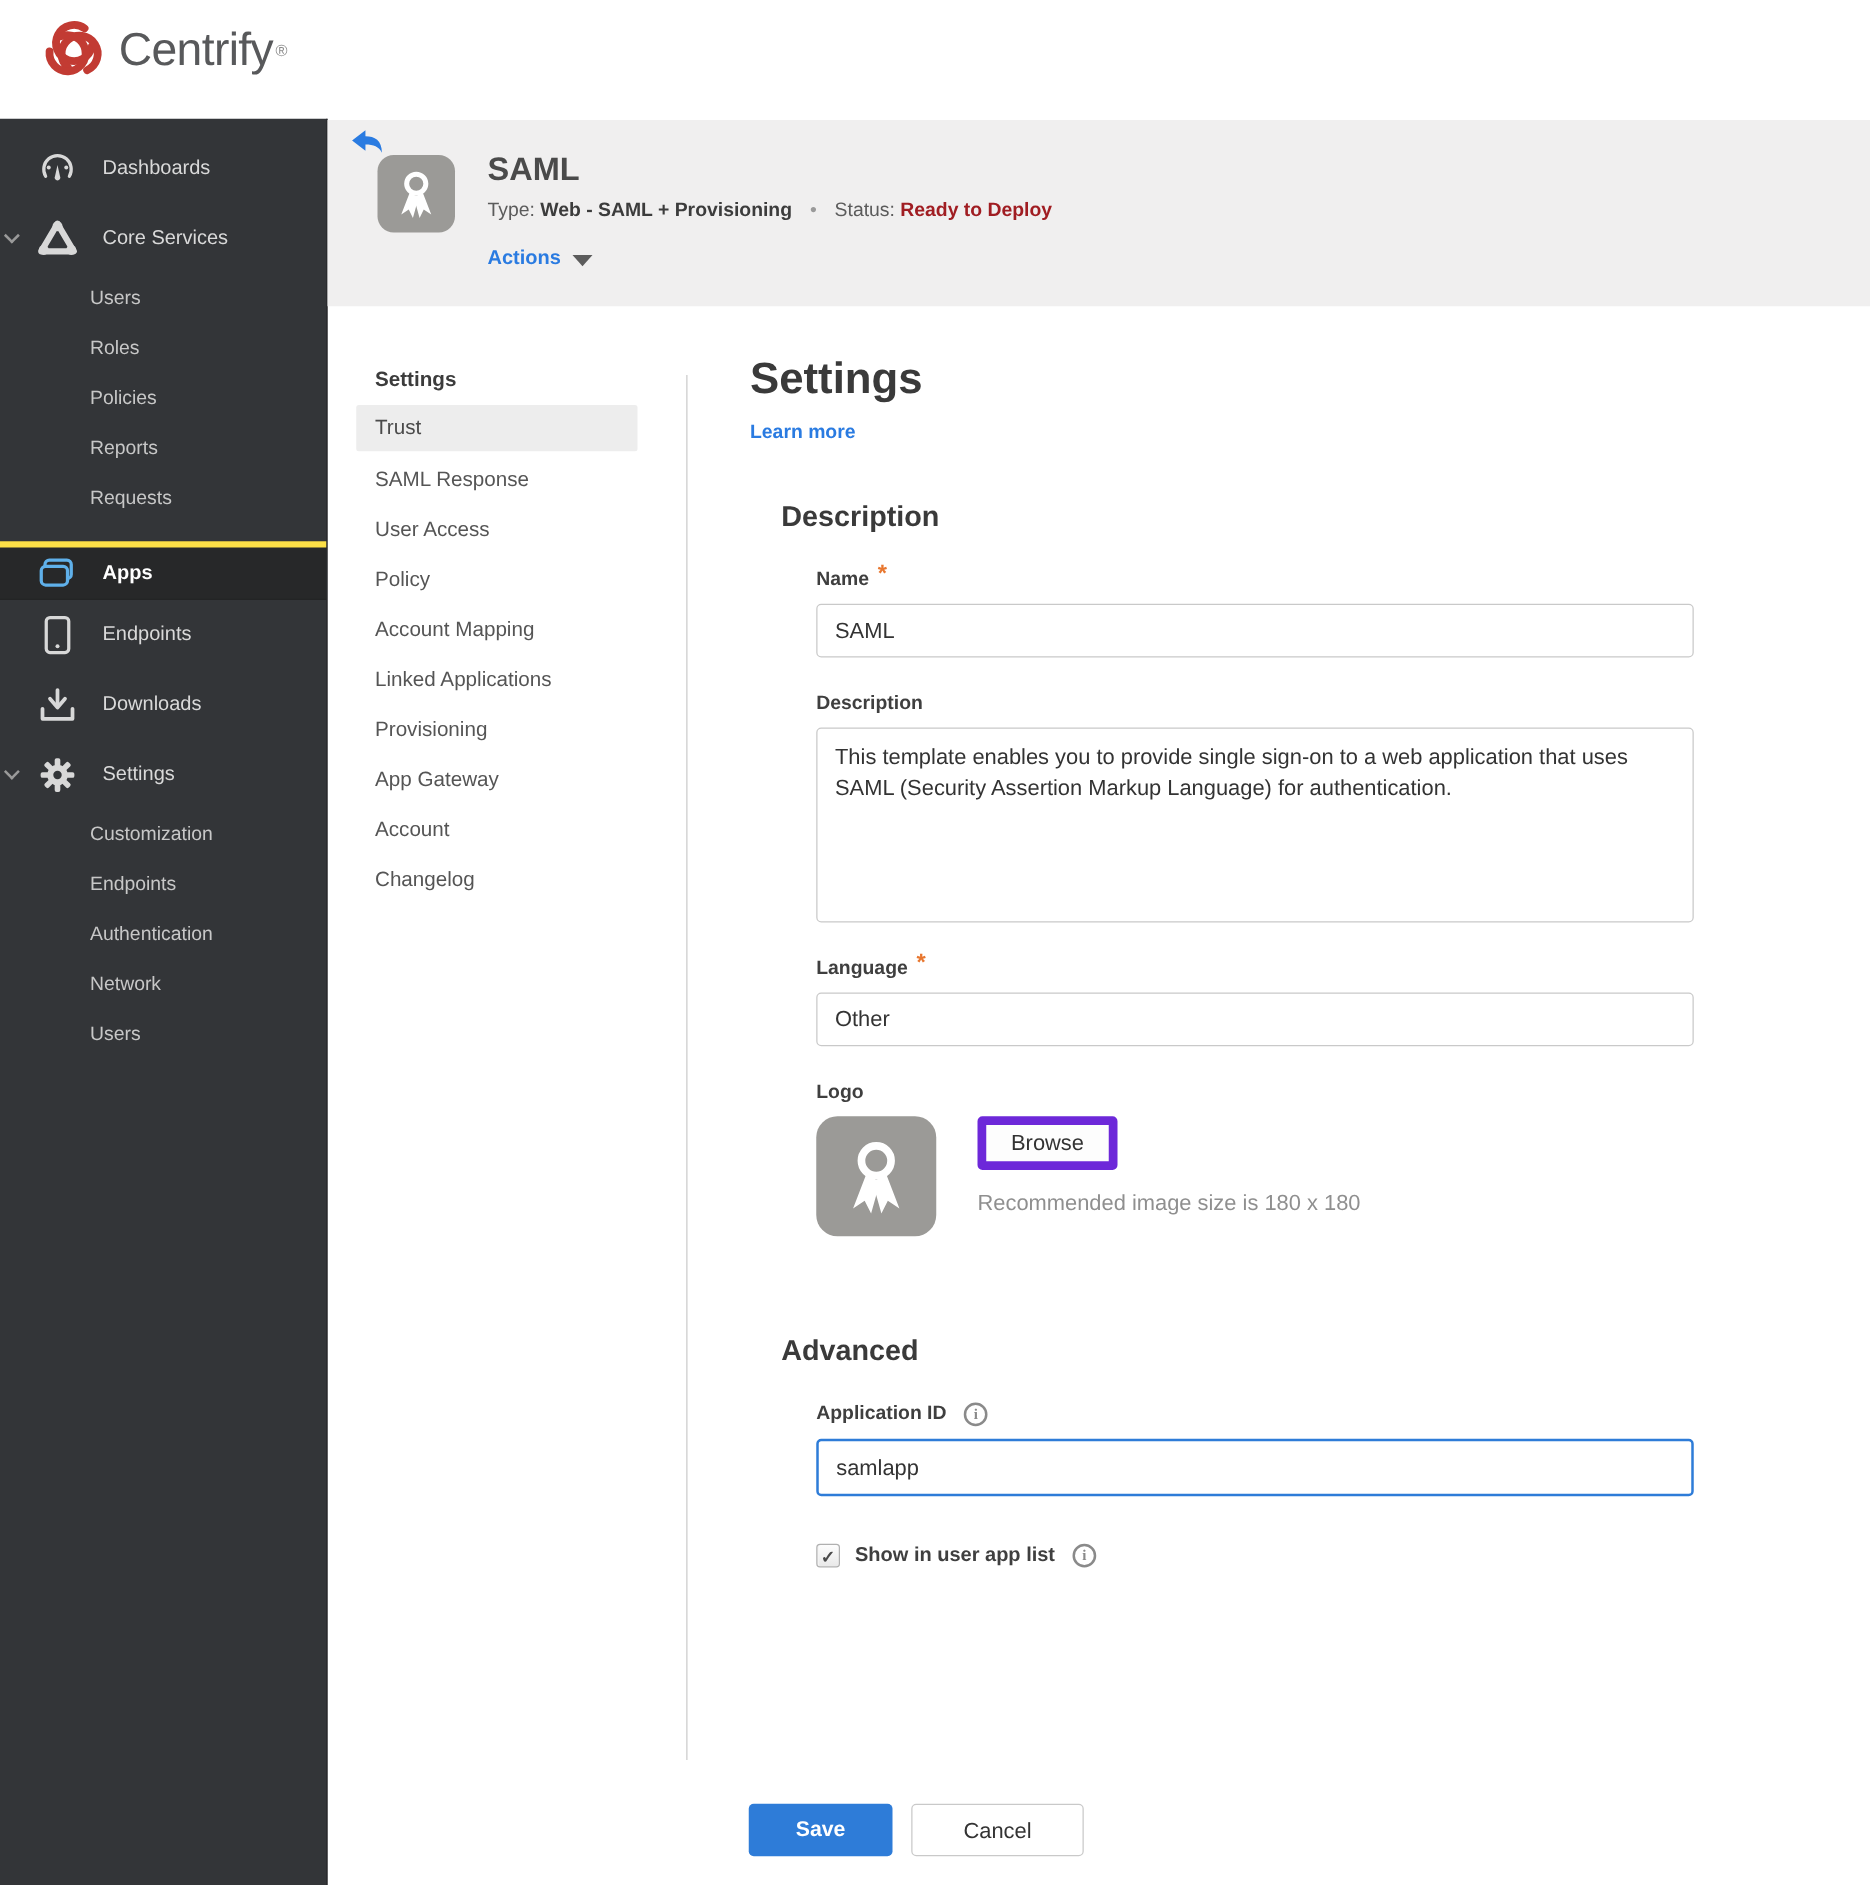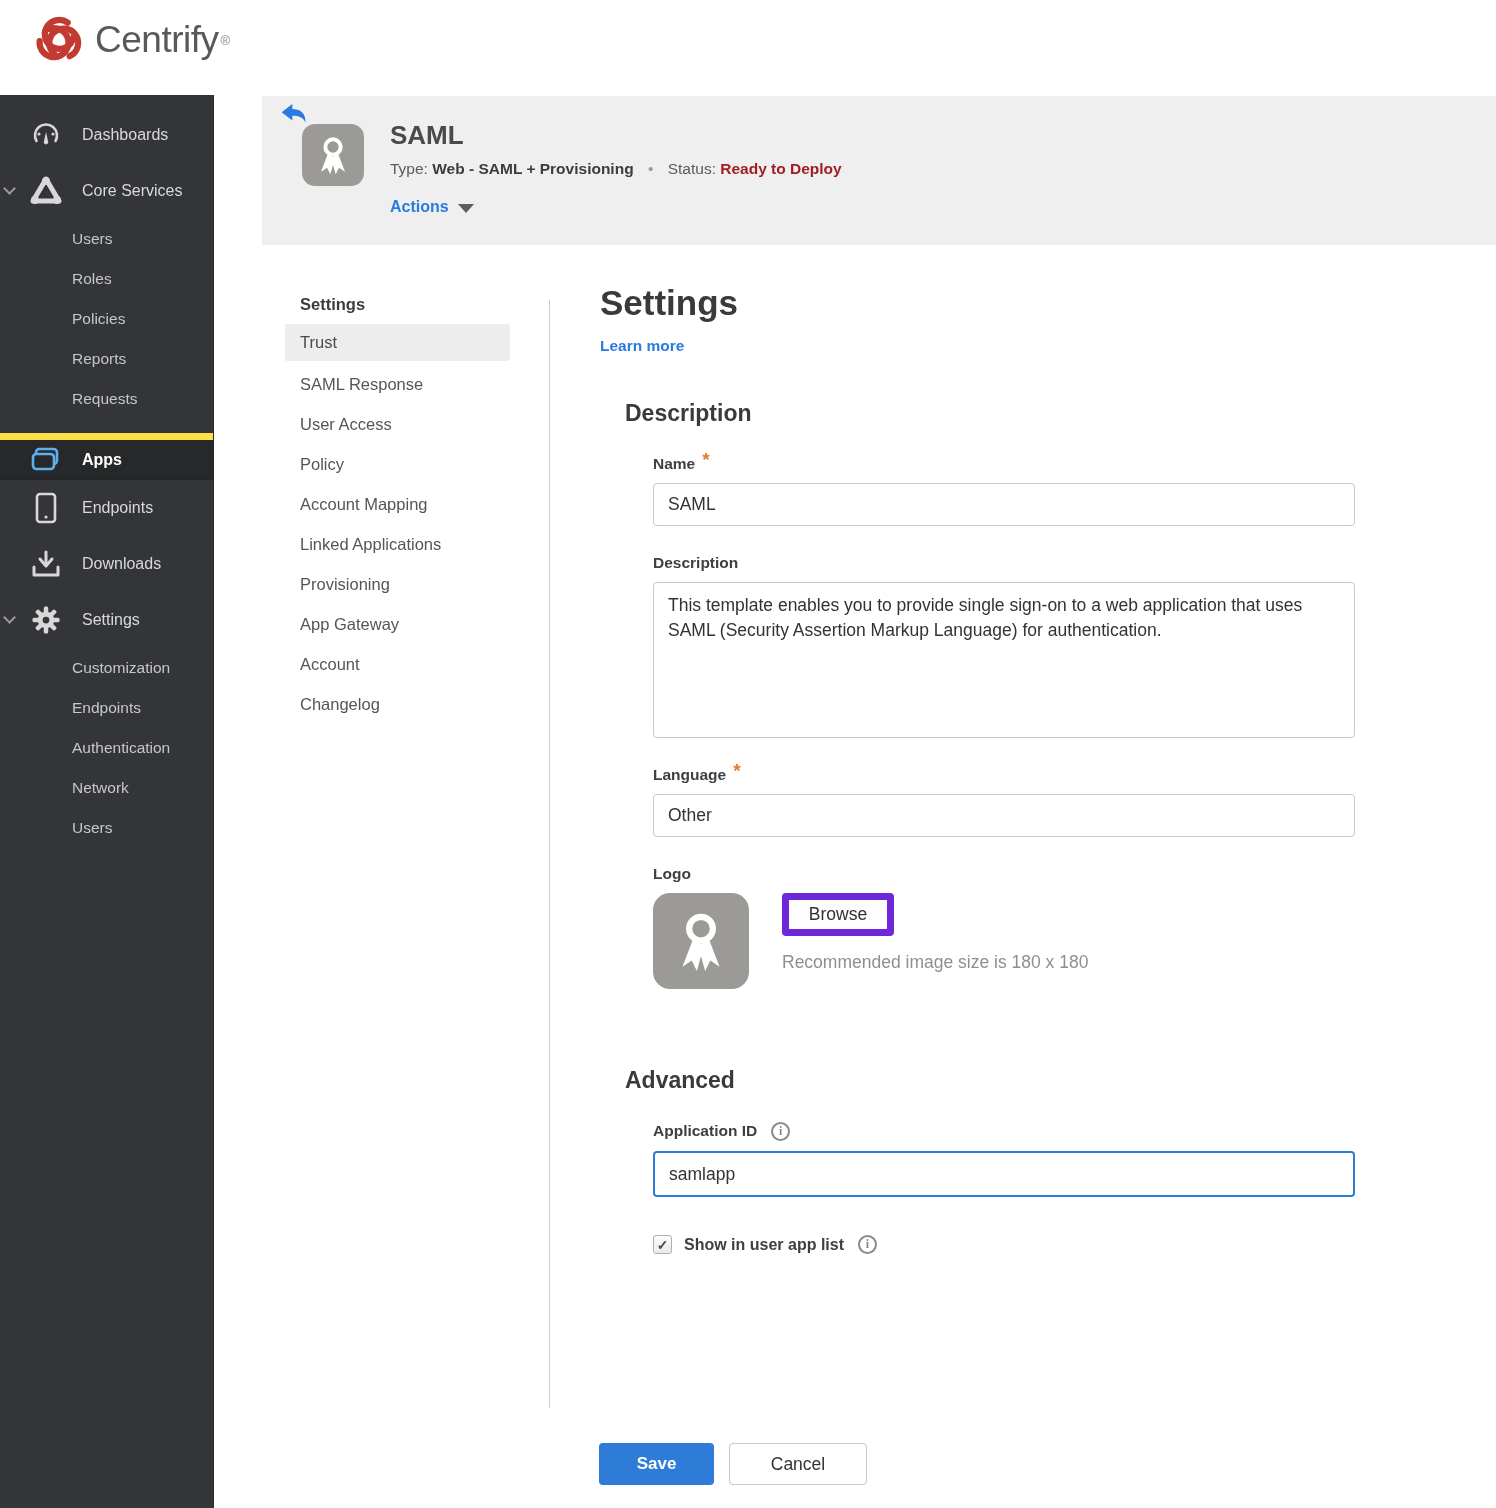--- a/index.html
+++ b/index.html
@@ -6,30 +6,30 @@
   html,body { width:1496px; height:1508px; background:#fff;
     font-family:"Liberation Sans", sans-serif; color:#333; }
 
   
   .topbar { position:absolute; left:0; top:0; width:1496px; height:95px; background:#fff; }
   .brand { position:absolute; left:33px; top:14px; display:flex; align-items:center; }
   .brand-name { font-size:37px; color:#58595b; letter-spacing:-0.5px; margin-left:10px; }
   .brand-reg { font-size:13px; color:#8a8a8a; vertical-align:super; margin-left:2px; }
 
   
-  .sidebar { position:absolute; left:0; top:95px; width:214px; height:1413px;
+  .sidebar { position:absolute; left:0; top:95px; width:262px; height:1413px;
     background:#333538; border-right:1px solid #28292b; }
   .side-item { position:relative; display:flex; align-items:center; height:56px;
     color:#d9d9d9; font-size:16px; cursor:pointer; }
   .side-item .ic { width:36px; margin-left:28px; display:flex; justify-content:center; }
   .side-item .lbl { margin-left:18px; }
   .side-child { height:40px; display:flex; align-items:center; padding-left:72px;
     color:#c7c7c7; font-size:15.5px; cursor:pointer; }
   .side-item.selected { background:#272829; height:47px;
-    border-top:7px solid #fde047; border-bottom:1px solid #232425; }
+    border-top:5px solid #fde047; border-bottom:1px solid #232425; }
   .side-item.selected .lbl { color:#fff; font-weight:bold; }
   .caret { position:absolute; left:5px; top:50%; width:9px; height:9px; margin-top:-7px; }
   .caret:before { content:""; position:absolute; left:0; top:0; width:7px; height:7px;
     border-right:2px solid #9a9a9a; border-bottom:2px solid #9a9a9a; transform:rotate(45deg); }
   .side-spacer { height:12px; }
   .side-gap { height:14px; }
 
   
   .appheader { position:absolute; left:262px; top:96px; width:1234px; height:149px;
     background:#f0efef; }

